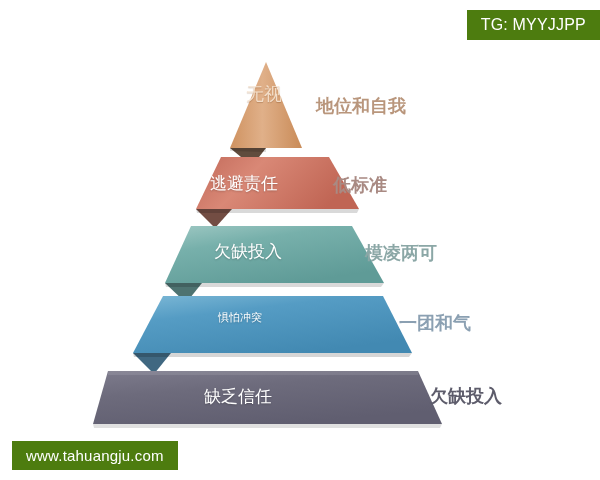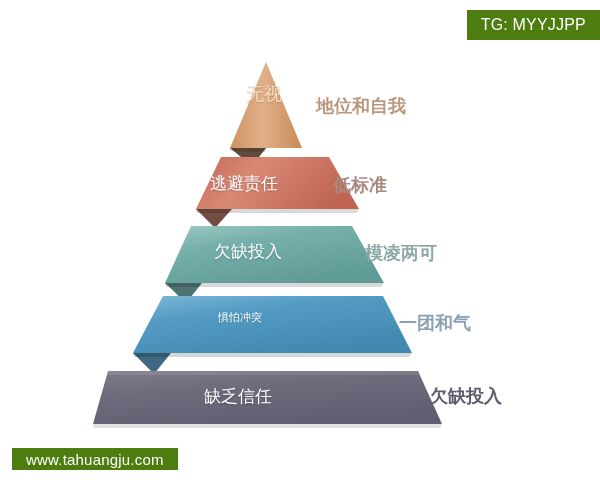--- a/index.html
+++ b/index.html
@@ -38,21 +38,21 @@
   #badge-tg {
     right: 0px;
     top: 10px;
     height: 30px;
     padding: 0 14px;
     font-size: 16px;
   }
   #badge-site {
     left: 12px;
     bottom: 10px;
-    height: 22px;
+    height: 29px;
     padding: 0 14px;
     font-size: 15px;
   }
 
   
   #pyramid-svg {
     position: absolute;
     left: 0;
     top: 0;
     width: 600px;

